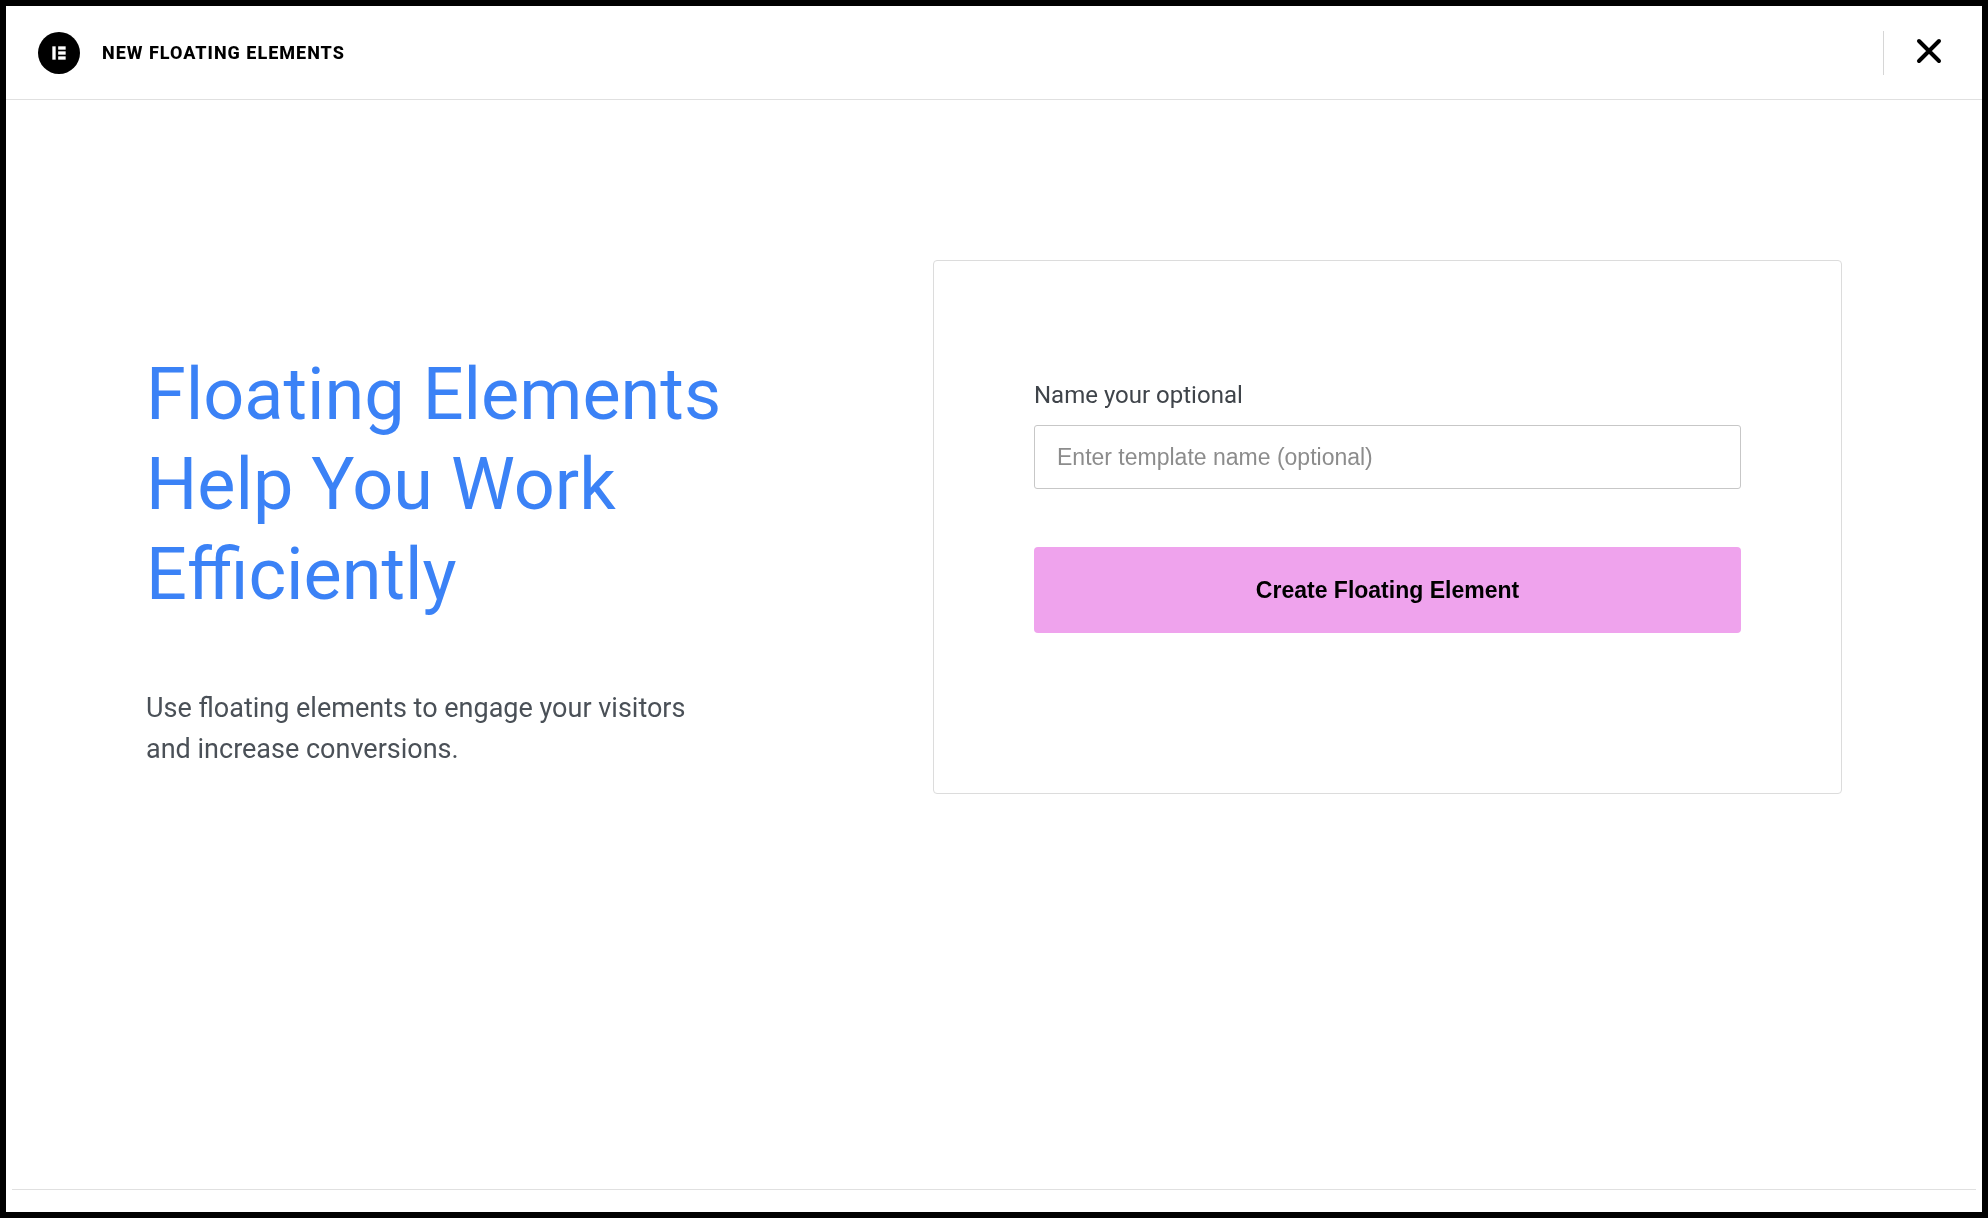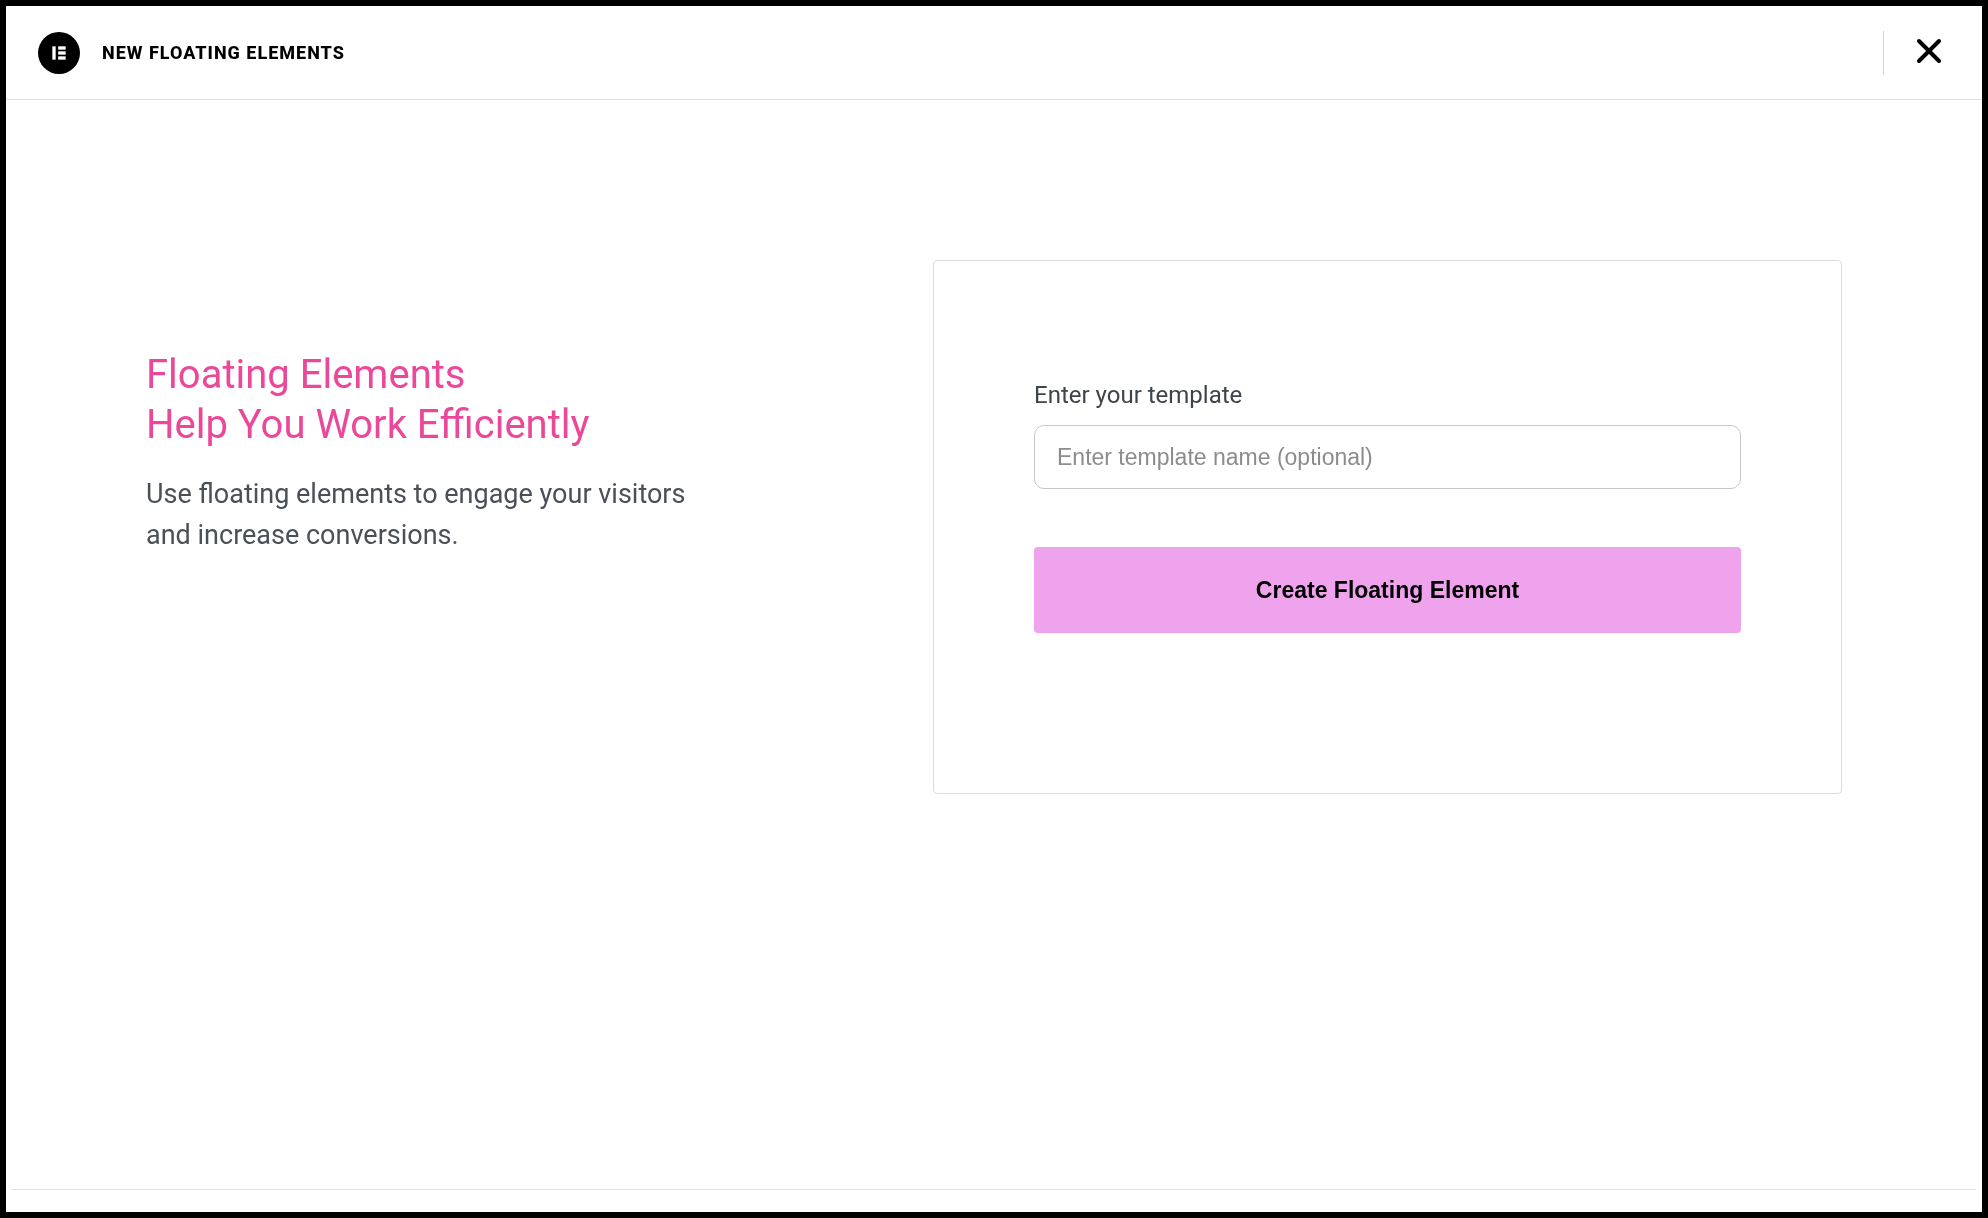--- a/index.html
+++ b/index.html
@@ -31,39 +31,39 @@
     .close-wrap { display: flex; align-items: center; gap: 24px; }
     .divider { width: 1px; height: 44px; background: #d6d6d6; }
     .close-btn { background: none; border: none; cursor: pointer; padding: 6px; }
     .close-btn svg { width: 30px; height: 30px; }
     .content {
       display: flex; gap: 80px; padding: 160px 140px 100px 140px;
       align-items: flex-start;
     }
     .left-col { flex: 1; max-width: 720px; padding-top: 90px; }
     .hero-title {
-      font-size: 40px; line-height: 1.25; color: #ec4899; font-weight: 400;
-      margin-bottom: 24px;
+      font-size: 72px; line-height: 1.25; color: #3b82f6; font-weight: 400;
+      margin-bottom: 68px;
     }
     .hero-title strong { font-weight: 400; }
     .hero-sub {
       font-size: 27px; line-height: 1.5; color: #4a5057; font-weight: 400;
       max-width: 560px;
       margin-top: 24px;
     }
     .right-col {
       flex: 1; max-width: 920px; border: 1px solid #dcdcdc; border-radius: 4px;
       padding: 120px 100px 160px 100px; position: relative;
     }
     .field-group { margin-bottom: 40px; position: relative; }
     .field-label {
       font-size: 24px; color: #3f444a; margin-bottom: 16px; display: block;
     }
     .input {
-      width: 100%; height: 64px; border: 1px solid #c7c7c7; border-radius: 10px;
+      width: 100%; height: 64px; border: 1px solid #c7c7c7; border-radius: 3px;
       font-size: 23px; padding: 0 22px; color: #444; background: #fff;
     }
     .input::placeholder { color: #8c8c8c; }
     .dropdown {
       position: absolute; left: 0; right: 0; top: 44px;
       background: #eee; border-radius: 4px;
       box-shadow: 0 10px 30px rgba(0,0,0,0.25);
       overflow: hidden; z-index: 5;
     }
     .dropdown-top-strip { height: 10px; background: #eee; border-bottom: 1px solid #ccc; }
@@ -122,21 +122,21 @@
     <h1 class="hero-title">
       <span>Floating Elements</span><br>
       <span>Help You </span><strong>Work Efficiently</strong>
     </h1>
     <p class="hero-sub">Use floating elements to engage your visitors and increase conversions.</p>
   </div>
 
   <div class="right-col">
 
     <div class="field-group">
-      <label class="field-label">Enter your template</label>
+      <label class="field-label">Name your optional</label>
       <input class="input" type="text" placeholder="Enter template name (optional)" style="">
     </div>
 
     <button class="create-btn">Create Floating Element</button>
   </div>
 </div>
 
 <div class="footer-line"></div>
 
 </body></html>

